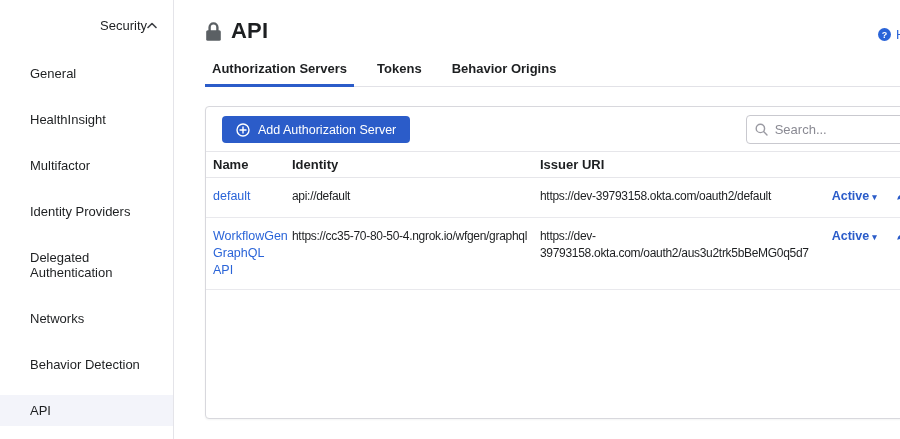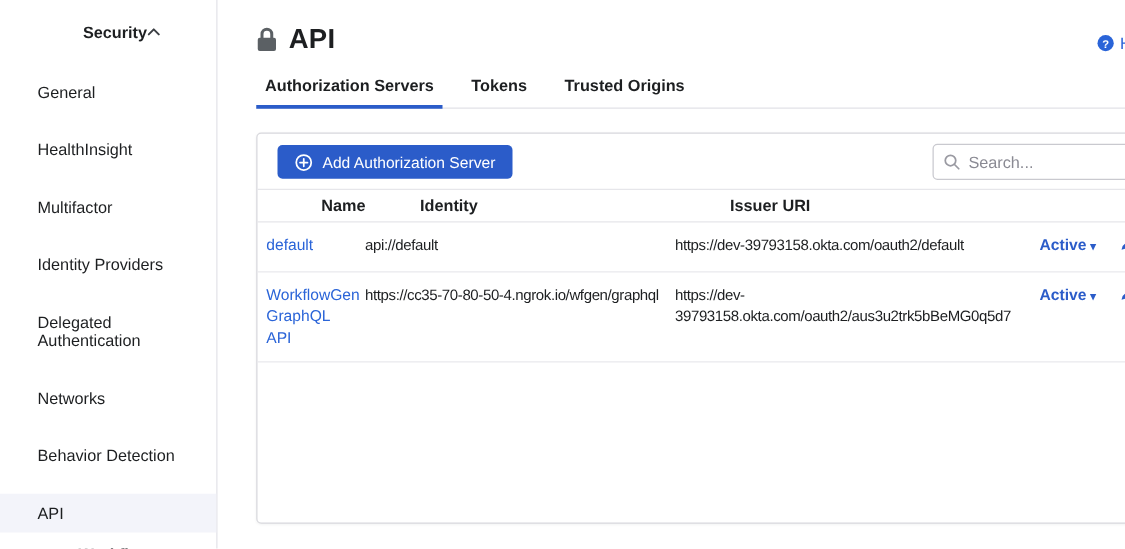--- a/index.html
+++ b/index.html
@@ -4,22 +4,22 @@
 <style>
   * { margin:0; padding:0; box-sizing:border-box; }
   html,body { width:900px; height:439px; background:#fff; overflow:hidden; }
   body { font-family:"Liberation Sans", sans-serif; color:#1d1f21; display:flex; }
 
   
   .sidebar { width:174px; min-width:174px; height:439px; border-right:1px solid #e4e4e9;
              padding-top:8px; font-size:13px; position:relative; }
   .frag { position:absolute; top:0; left:24px; height:3px; width:40px; overflow:hidden; }
   .frag i { display:block; width:7px; height:6px; border-bottom:2px solid #d4d4d9; float:left; margin-right:9px; }
-  .section-header { display:flex; justify-content:center; align-items:center;
-                    font-weight:bold; padding:10px 16px 10px 13px; cursor:pointer;margin-left:24px; }
+  .section-header { display:flex; justify-content:flex-end; align-items:center;
+                    font-weight:normal; padding:10px 16px 10px 13px; cursor:pointer;margin-left:24px; }
   .nav-item { padding:8px 13px 8px 30px; line-height:15px; cursor:pointer;margin-top:15px; }
   .nav-item.selected { background:#f3f4fa; }
   .chev { width:10px; height:7px; display:block; }
 
   
   .main { flex:1; position:relative; padding:0 11px 0 31px; }
   .page-header { display:flex; align-items:center; margin-top:16px; height:30px; }
   .page-title { font-size:22px; font-weight:bold; margin-left:9px; letter-spacing:.2px; }
   .help-link { position:absolute; top:27px; right:14px; display:flex; align-items:center;
                gap:5px; color:var(--link); font-size:13px; cursor:pointer; text-decoration:none; }
@@ -40,21 +40,21 @@
                  color:#fff; border:none; border-radius:4px; height:27px; padding:0 14px;
                  font-family:inherit; font-size:12.5px; font-weight:normal; cursor:pointer; }
   .search-wrap { position:relative; }
   .search-wrap svg { position:absolute; left:9px; top:8px; }
   .search-input { width:164px; height:29px; border:1px solid #c9c9cf; border-radius:4px;
                   padding:0 8px 0 28px; font-family:inherit; font-size:13px; color:#1d1f21; }
   .search-input::placeholder { color:#8a8a93; }
 
   .thead, .trow { display:grid; grid-template-columns:79px 248px 1fr 70px 36px; padding-left:6px; }
   .thead { border-top:1px solid #e6e6ea; border-bottom:1px solid #e6e6ea; }
-  .thead > div { font-size:13px; font-weight:bold; padding:5px 8px 5px 1px;margin-left:44px; }
+  .thead > div { font-size:13px; font-weight:bold; padding:5px 8px 5px 1px; }
   .trow { border-bottom:1px solid #e9e9ed; }
   .trow > div { padding:10px 10px 10px 1px; font-size:12px; line-height:17px; }
   .cell-link { color:var(--link); font-size:12.5px; cursor:pointer; }
   .url { letter-spacing:-.3px; overflow-wrap:break-word; }
   .cell-status { text-align:center; padding-right:0 !important; }
   .status-btn { color:var(--primary); font-weight:bold; font-size:12.5px; background:none;
                 border:none; font-family:inherit; cursor:pointer; white-space:nowrap; }
   .status-btn .dd { font-size:9px; margin-left:3px; }
   .cell-edit { text-align:center; }
   .edit-btn { background:none; border:none; cursor:pointer; padding:0; }
@@ -110,21 +110,21 @@
   </div>
 
   <a class="help-link">
     <span class="help-badge">?</span>
     <span>Help</span>
   </a>
 
   <div class="tabs">
     <div class="tab active">Authorization Servers</div>
     <div class="tab">Tokens</div>
-    <div class="tab">Trusted Origins</div>
+    <div class="tab">Behavior Origins</div>
   </div>
 
   <section class="card">
 
     <div class="card-toolbar">
       <button class="btn-primary">
         <svg width="14" height="14" viewBox="0 0 14 14">
           <circle cx="7" cy="7" r="6" fill="none" stroke="#fff" stroke-width="1.4"></circle>
           <path d="M7 4 v6 M4 7 h6" stroke="#fff" stroke-width="1.4" stroke-linecap="round"></path>
         </svg>

